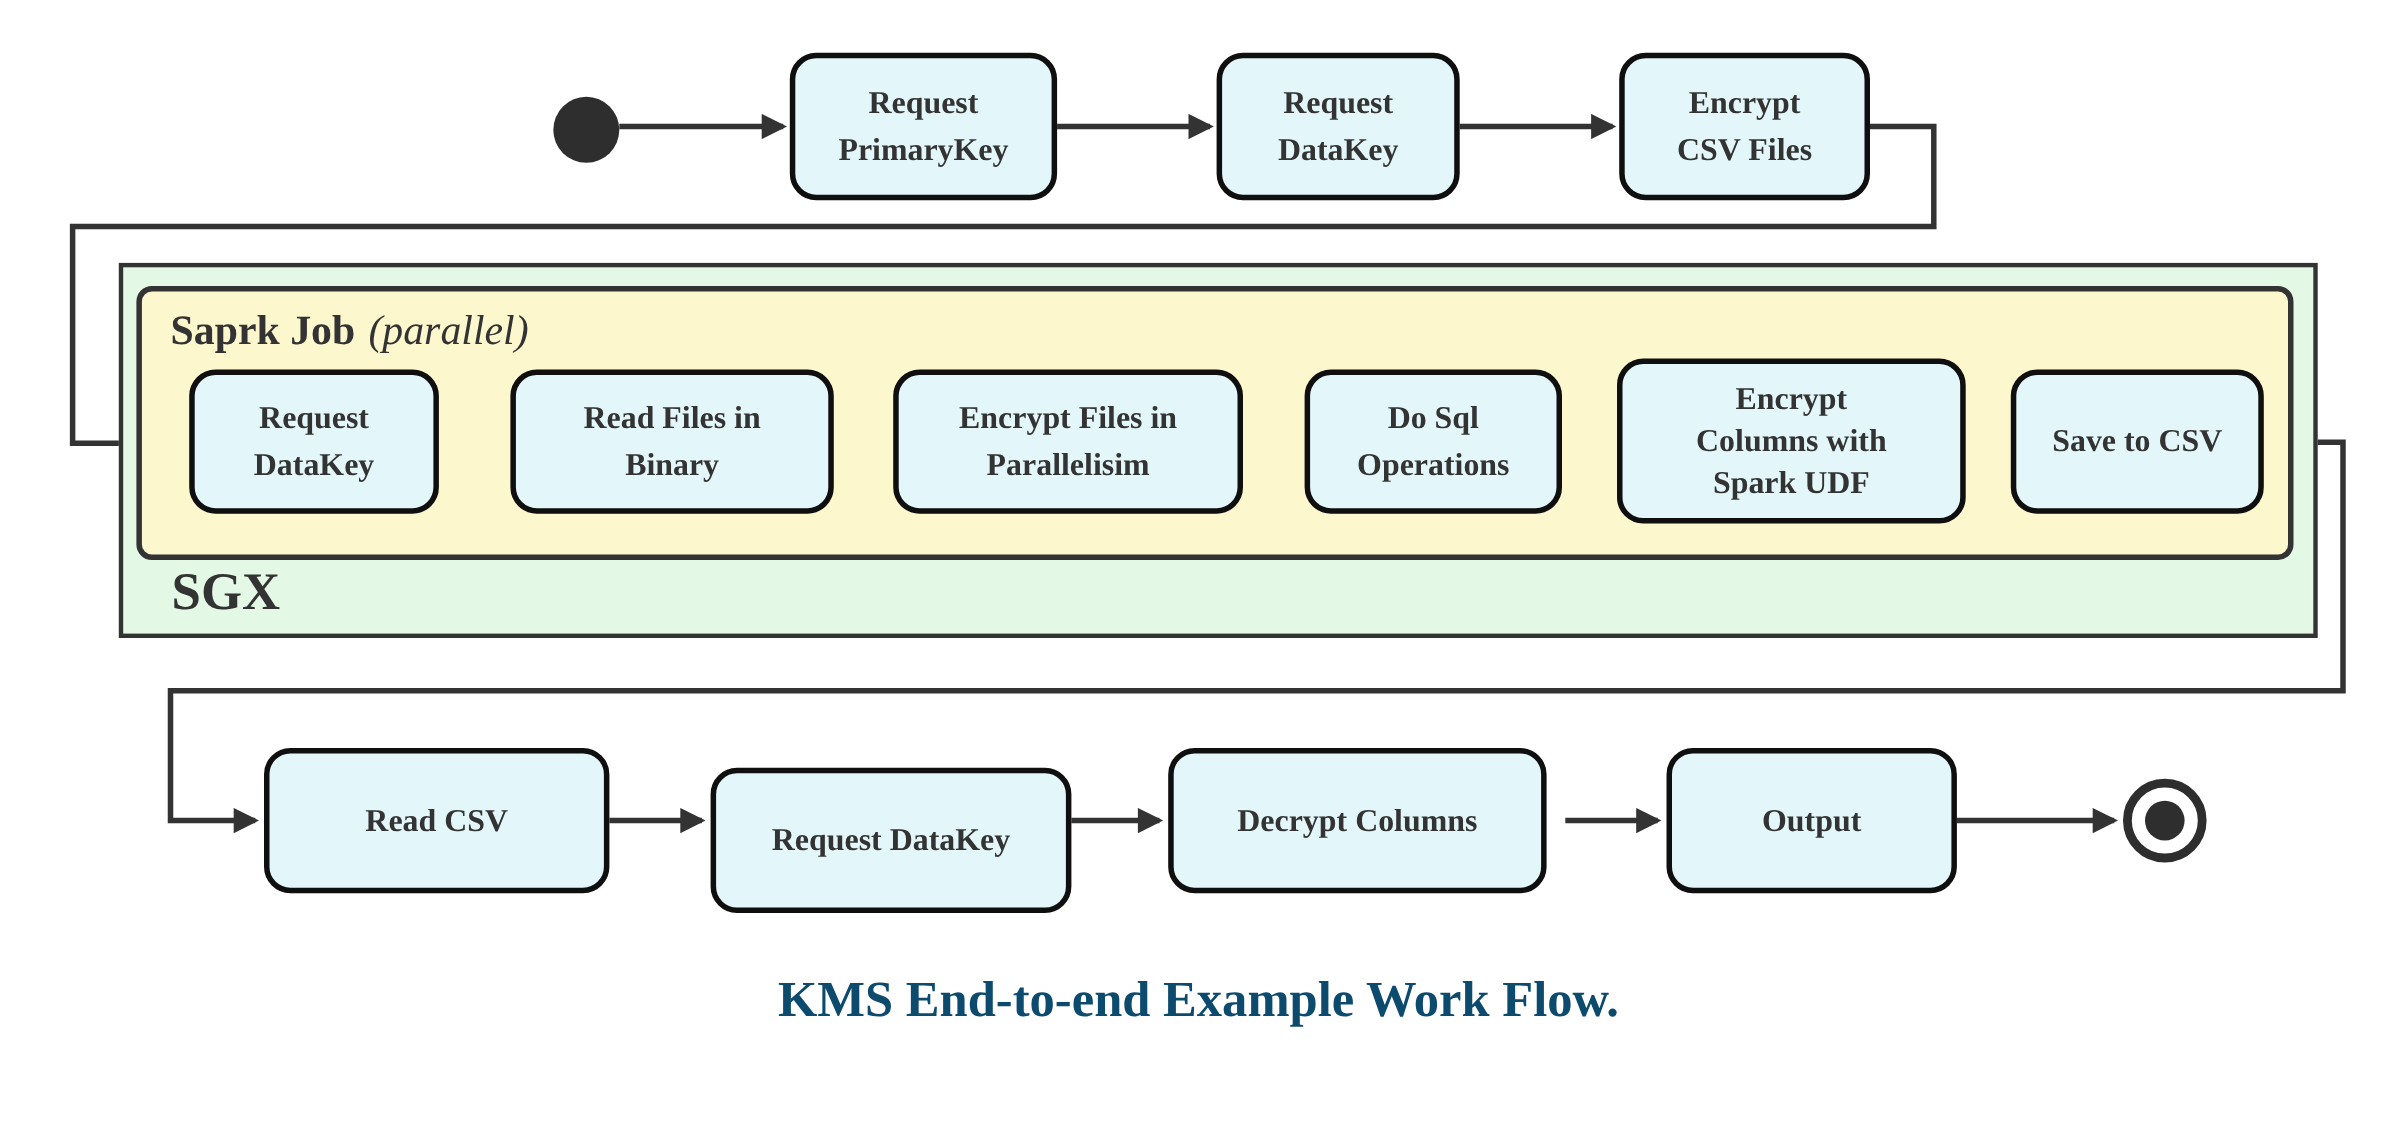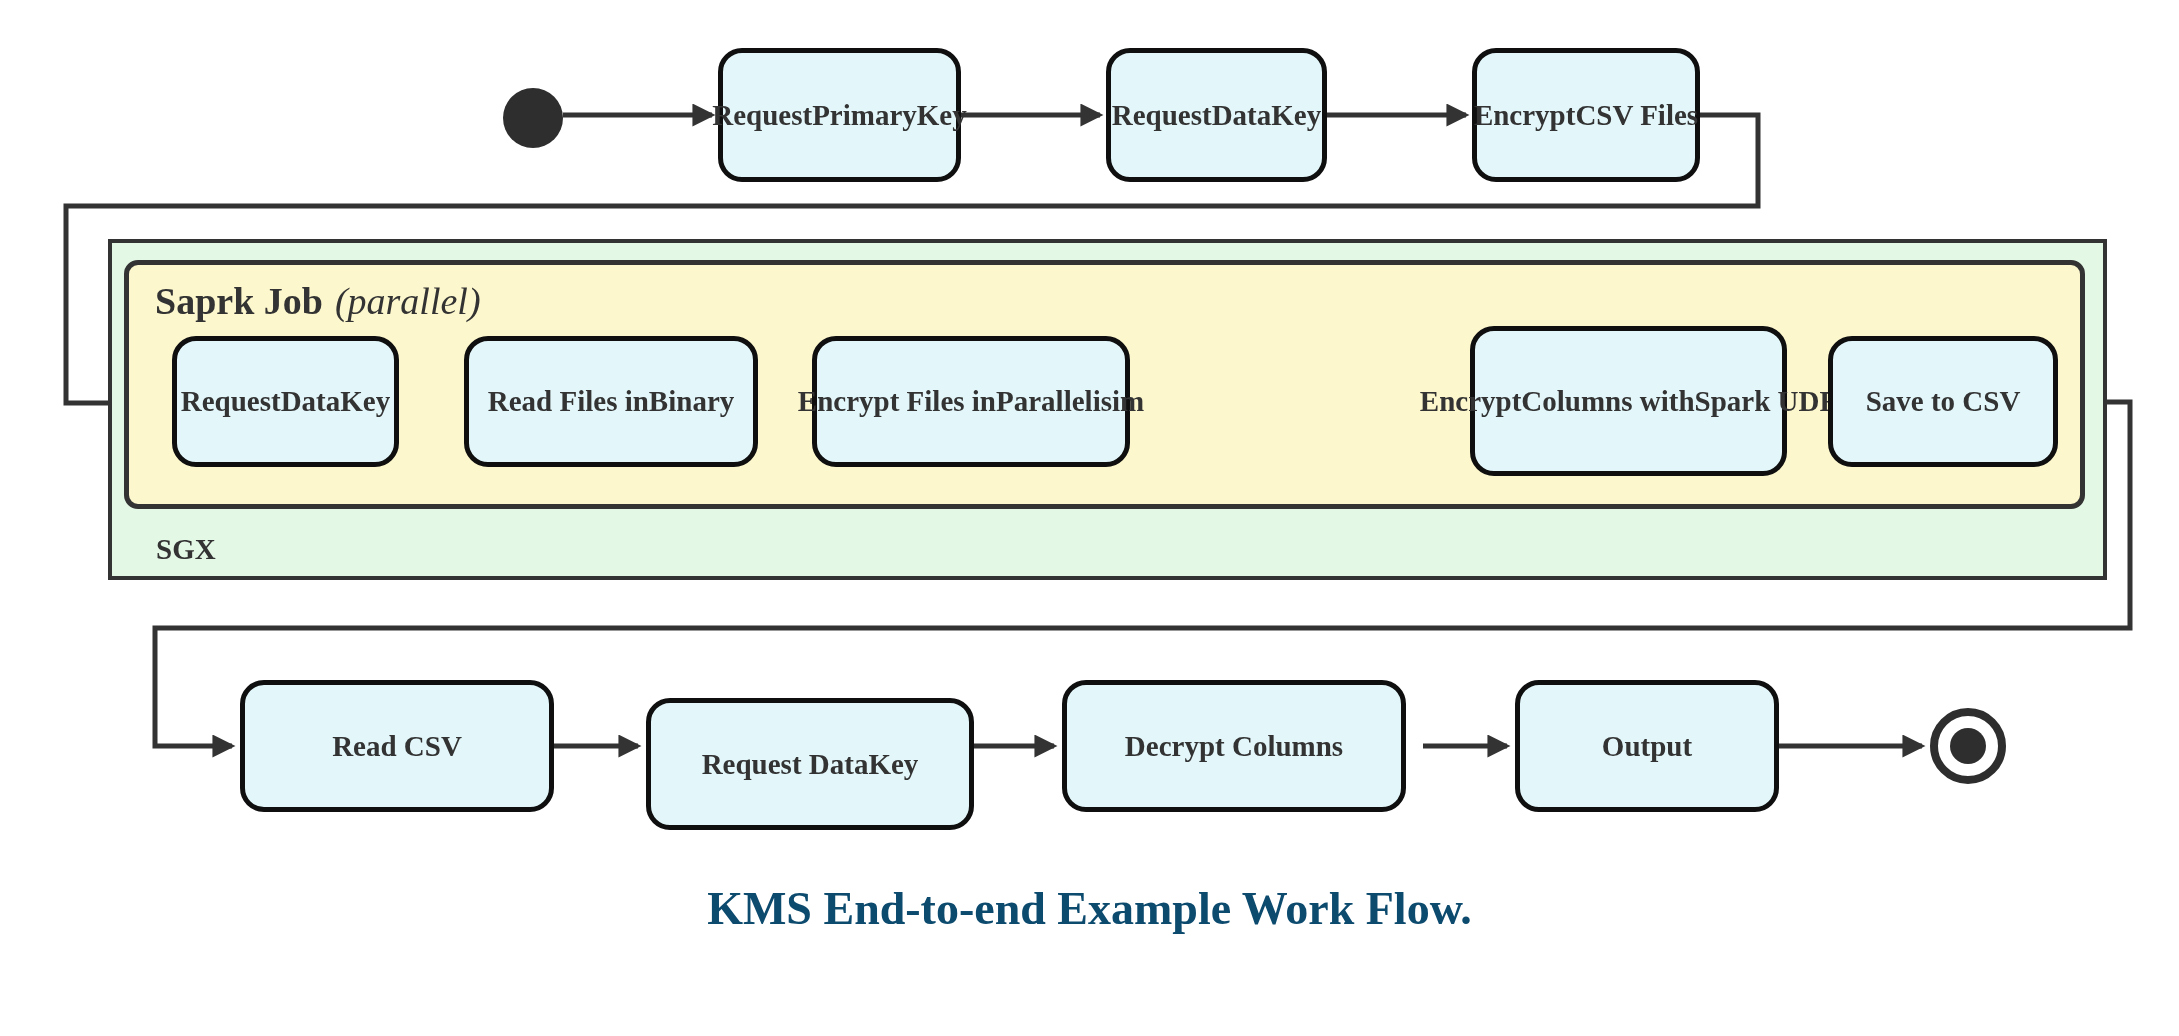--- a/index.html
+++ b/index.html
@@ -23,29 +23,29 @@
   }
   .spark-title{
     position:absolute;left:26px;top:14px;
     font-weight:bold;font-size:38px;color:#333333;white-space:nowrap;
   }
   .spark-title .paren{
     font-weight:normal;font-style:italic;margin-left:12px;
   }
   .sgx-title{
     position:absolute;left:44px;bottom:10px;
-    font-weight:bold;font-size:29px;color:#333333;
+    font-weight:bold;font-size:48px;color:#333333;
   }
 
   
   .node{
     position:absolute;z-index:4;
     background:#e3f7fa;border:5px solid #0f0f0f;border-radius:24px;
     box-sizing:border-box;
-    display:flex;flex-direction:row;justify-content:center;align-items:center;
+    display:flex;flex-direction:column;justify-content:center;align-items:center;
     font-weight:bold;font-size:29px;line-height:1.45;color:#333333;
     text-align:center;white-space:nowrap;
   }
   .node span{display:block;}
 
   
   .start-node{
     position:absolute;left:503px;top:88px;width:60px;height:60px;
     background:#2e2e2e;border-radius:50%;z-index:4;
   }
@@ -125,20 +125,24 @@
     <span>DataKey</span>
   </div>
   <div class="node" style="left:464px;top:336px;width:294px;height:131px">
     <span>Read Files in</span>
     <span>Binary</span>
   </div>
   <div class="node" style="left:812px;top:336px;width:318px;height:131px">
     <span>Encrypt Files in</span>
     <span>Parallelisim</span>
   </div>
+  <div class="node" style="left:1186px;top:336px;width:234px;height:131px">
+    <span>Do Sql</span>
+    <span>Operations</span>
+  </div>
   <div class="node" style="left:1470px;top:326px;width:317px;height:150px;line-height:1.32">
     <span>Encrypt</span>
     <span>Columns with</span>
     <span>Spark UDF</span>
   </div>
   <div class="node" style="left:1828px;top:336px;width:230px;height:131px">
     <span>Save to CSV</span>
   </div>
 
   <div class="node" style="left:240px;top:680px;width:314px;height:132px">

